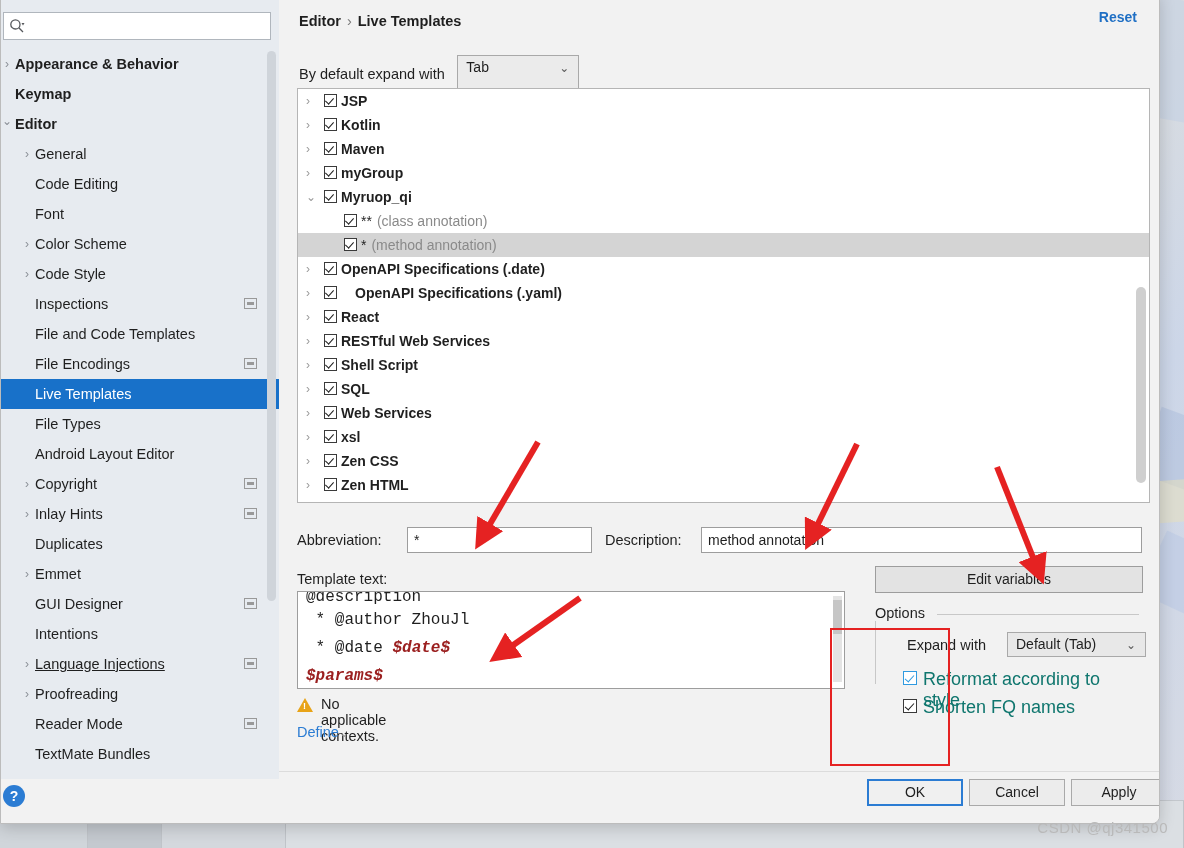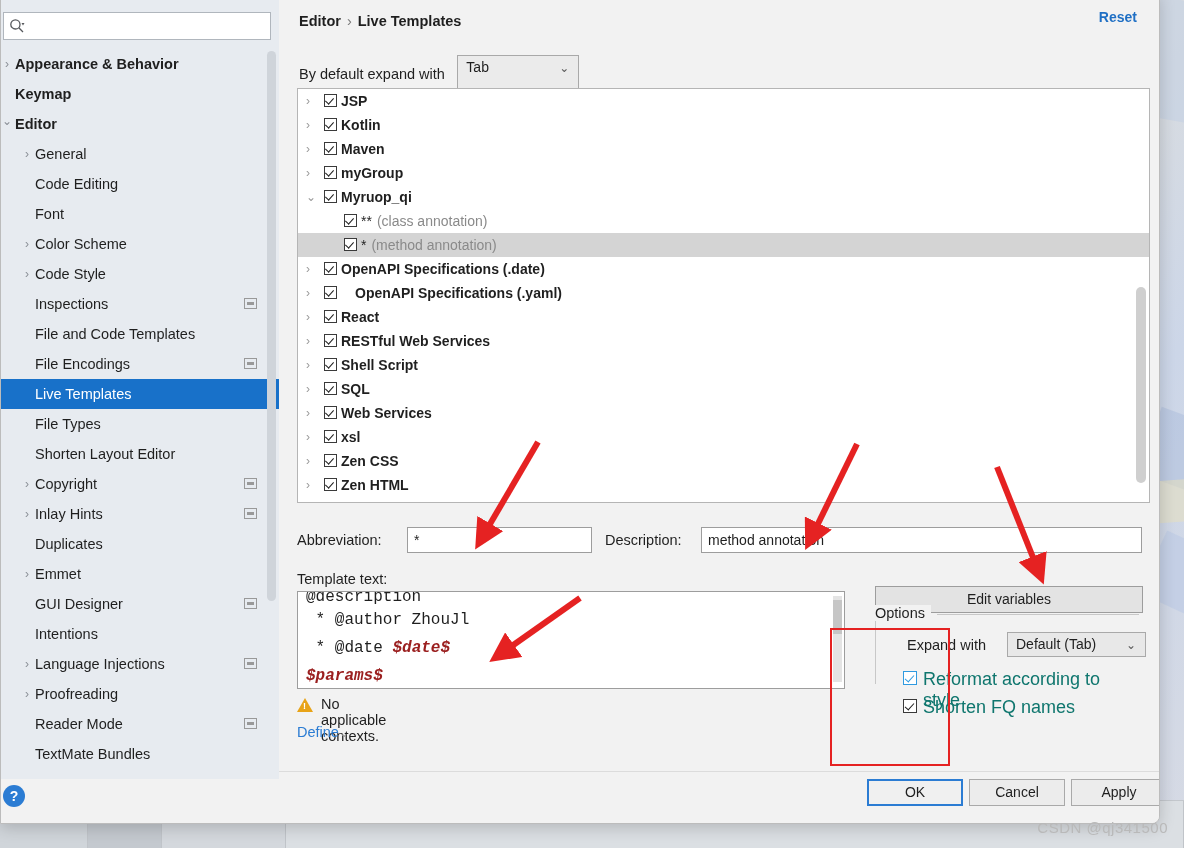--- a/index.html
+++ b/index.html
@@ -325,21 +325,21 @@
             <span class="lbl" style="left: 34px;">File Encodings</span>
             <span class="sb-badge"></span>
           </div>
           <div class="sb-item sel">
             <span class="lbl" style="left: 34px;">Live Templates</span>
           </div>
           <div class="sb-item">
             <span class="lbl" style="left: 34px;">File Types</span>
           </div>
           <div class="sb-item">
-            <span class="lbl" style="left: 34px;">Shorten Layout Editor</span>
+            <span class="lbl" style="left: 34px;">Android Layout Editor</span>
           </div>
           <div class="sb-item">
             <span class="sb-arrow" style="left: 20px;">›</span>
             <span class="lbl" style="left: 34px;">Copyright</span>
             <span class="sb-badge"></span>
           </div>
           <div class="sb-item">
             <span class="sb-arrow" style="left: 20px;">›</span>
             <span class="lbl" style="left: 34px;">Inlay Hints</span>
             <span class="sb-badge"></span>
@@ -353,21 +353,21 @@
           </div>
           <div class="sb-item">
             <span class="lbl" style="left: 34px;">GUI Designer</span>
             <span class="sb-badge"></span>
           </div>
           <div class="sb-item">
             <span class="lbl" style="left: 34px;">Intentions</span>
           </div>
           <div class="sb-item">
             <span class="sb-arrow" style="left: 20px;">›</span>
-            <span class="lbl" style="left: 34px;">Language Injections</span>
+            <span class="lbl" style="left: 34px; text-decoration: underline;">Language Injections</span>
             <span class="sb-badge"></span>
           </div>
           <div class="sb-item">
             <span class="sb-arrow" style="left: 20px;">›</span>
             <span class="lbl" style="left: 34px;">Proofreading</span>
           </div>
           <div class="sb-item">
             <span class="lbl" style="left: 34px;">Reader Mode</span>
             <span class="sb-badge"></span>
           </div>
@@ -499,21 +499,21 @@
 
       <div class="lblrow" style="left:326px; top:539px;">
         <span>Description:</span>
       </div>
       <input class="tfield" style="left: 422px; top: 534px; width: 441px; height: 26px;" value="method annotation">
 
       <div class="lblrow" style="left:18px; top:578px;">
         <span>Template text:</span>
       </div>
 
-      <div class="btn" style="left:596px; top:573px; width:268px; height:27px; line-height:25px;margin-top:20px;">
+      <div class="btn" style="left:596px; top:573px; width:268px; height:27px; line-height:25px;">
         <span>Edit variables</span>
       </div>
 
       <div class="tpl-box">
         <div id="tpl-lines">
             <div class="tpl-line" style="height: 14px; line-height: 10px; overflow: hidden; color: rgb(31, 31, 31);"><span>@description</span></div>
             <div class="tpl-line"><span> * @author ZhouJl</span></div>
             <div class="tpl-line"><span> * @date </span><span class="tpl-var">$date$</span></div>
             <div class="tpl-line"><span></span><span class="tpl-var">$params$</span></div>
           </div>

